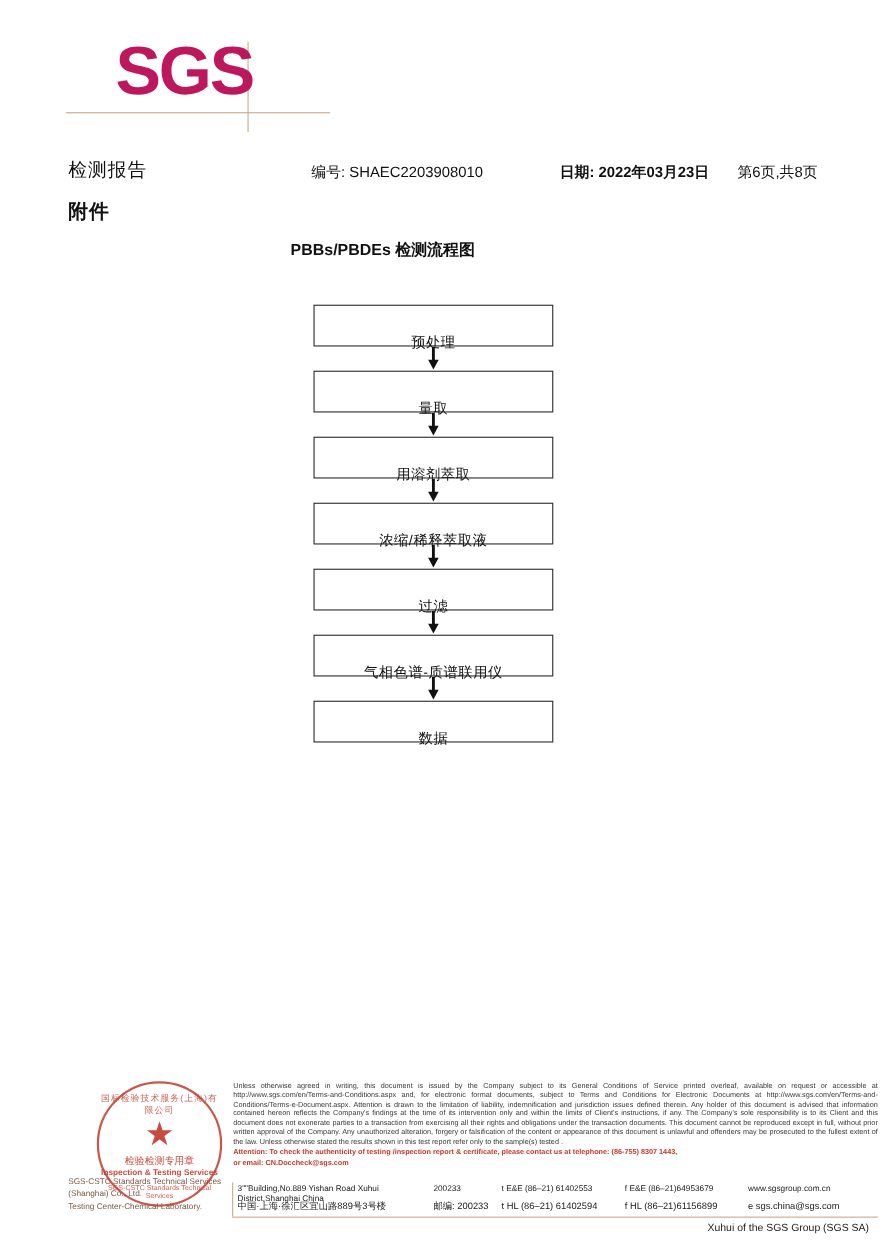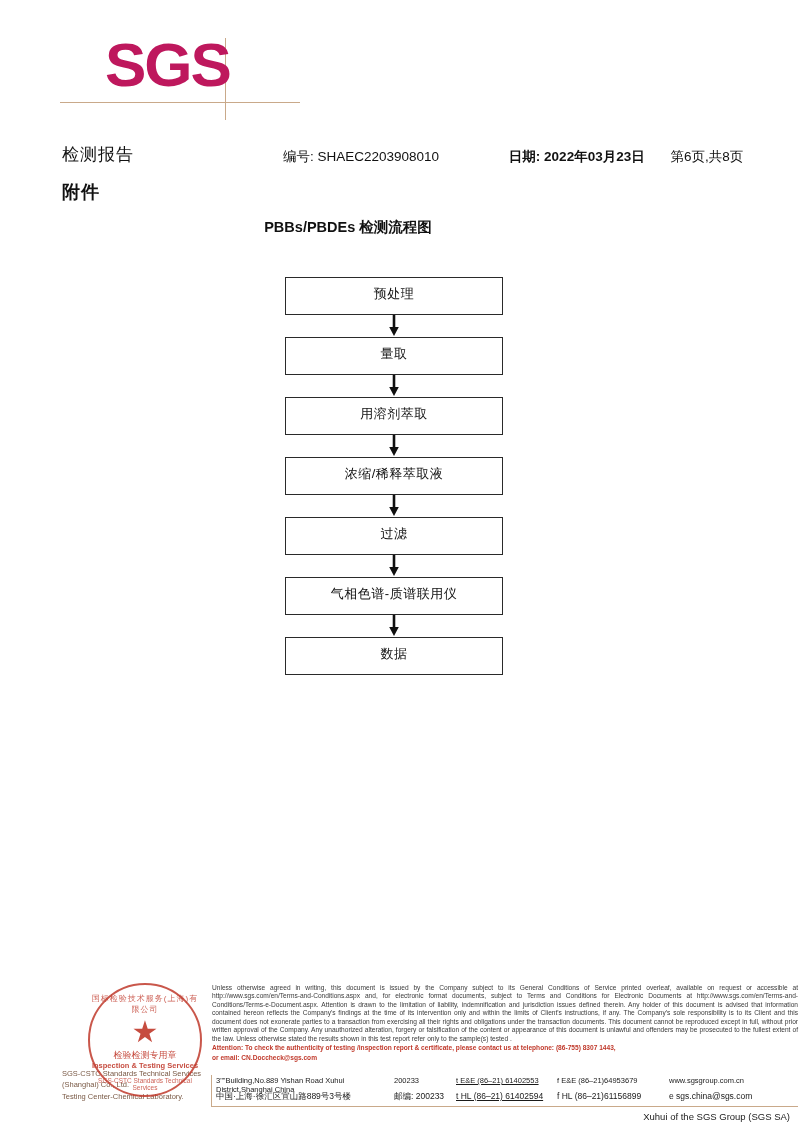--- a/index.html
+++ b/index.html
@@ -98,21 +98,21 @@
   .flow-step { position: relative; }
   .flow-box {
     width: 218px;
     height: 38px;
     border: 1px solid #2a2a2a;
     box-sizing: border-box;
     background: #fff;
     display: flex;
     align-items: flex-start;
     justify-content: center;
-    padding-top: 7px;
+    padding-top: 24px;
     font-size: 13px;
     letter-spacing: 0.5px;
   }
   .flow-arrow {
     height: 22px;
     display: flex;
     justify-content: center;
     align-items: center;
   }
   .flow-arrow svg { display: block; }
@@ -246,21 +246,21 @@
     font-size: 7.5px;
     color: #1a1a1a;
   }
   #address-table .addr-row {
     display: flex;
     align-items: baseline;
     height: 15px;
   }
   #address-table .c-addr { width: 178px; }
   #address-table .c-zip  { width: 62px; }
-  #address-table .c-t1   { width: 101px; text-decoration: underline; }
+  #address-table .c-t1   { width: 112px; }
   #address-table .c-t2   { width: 112px; }
   #address-table .c-web  { width: 116px; }
   .addr-row.cn { font-size: 8.5px; }
 
   #member-line {
     position: absolute;
     left: 0;
     top: 136px;
     width: 790px;
     text-align: right;

